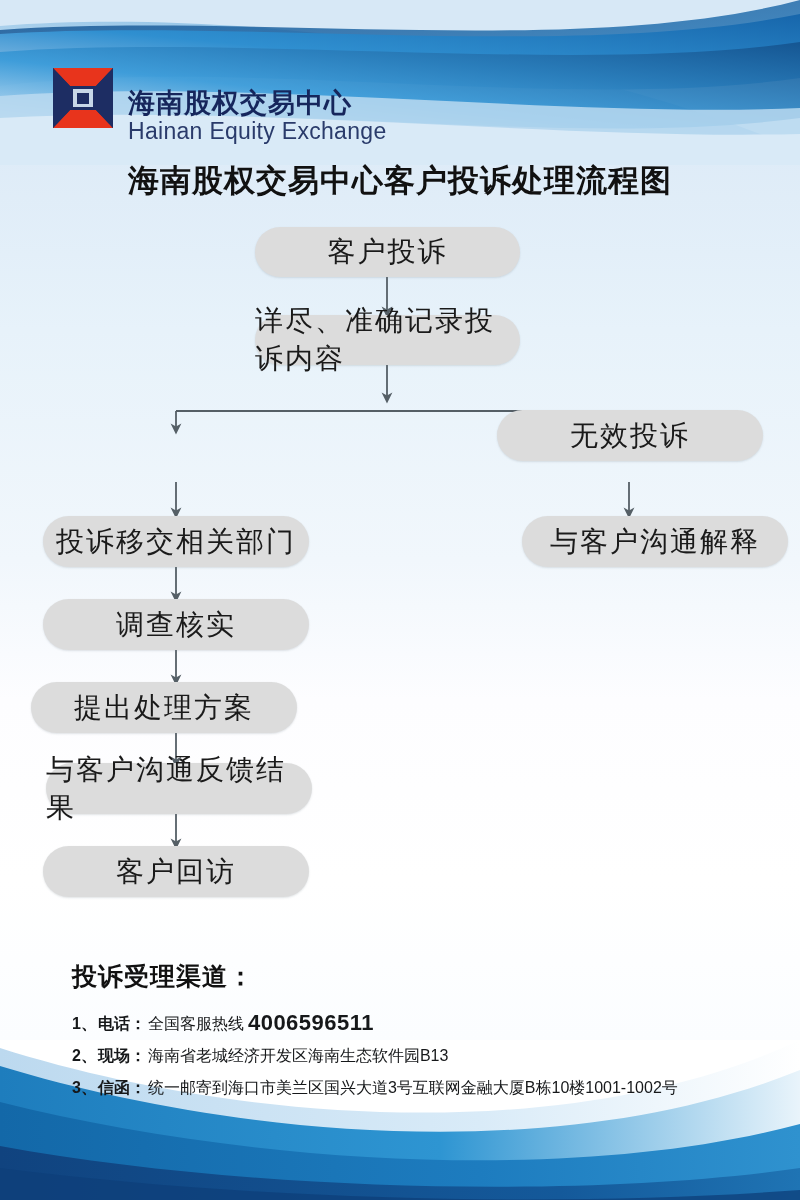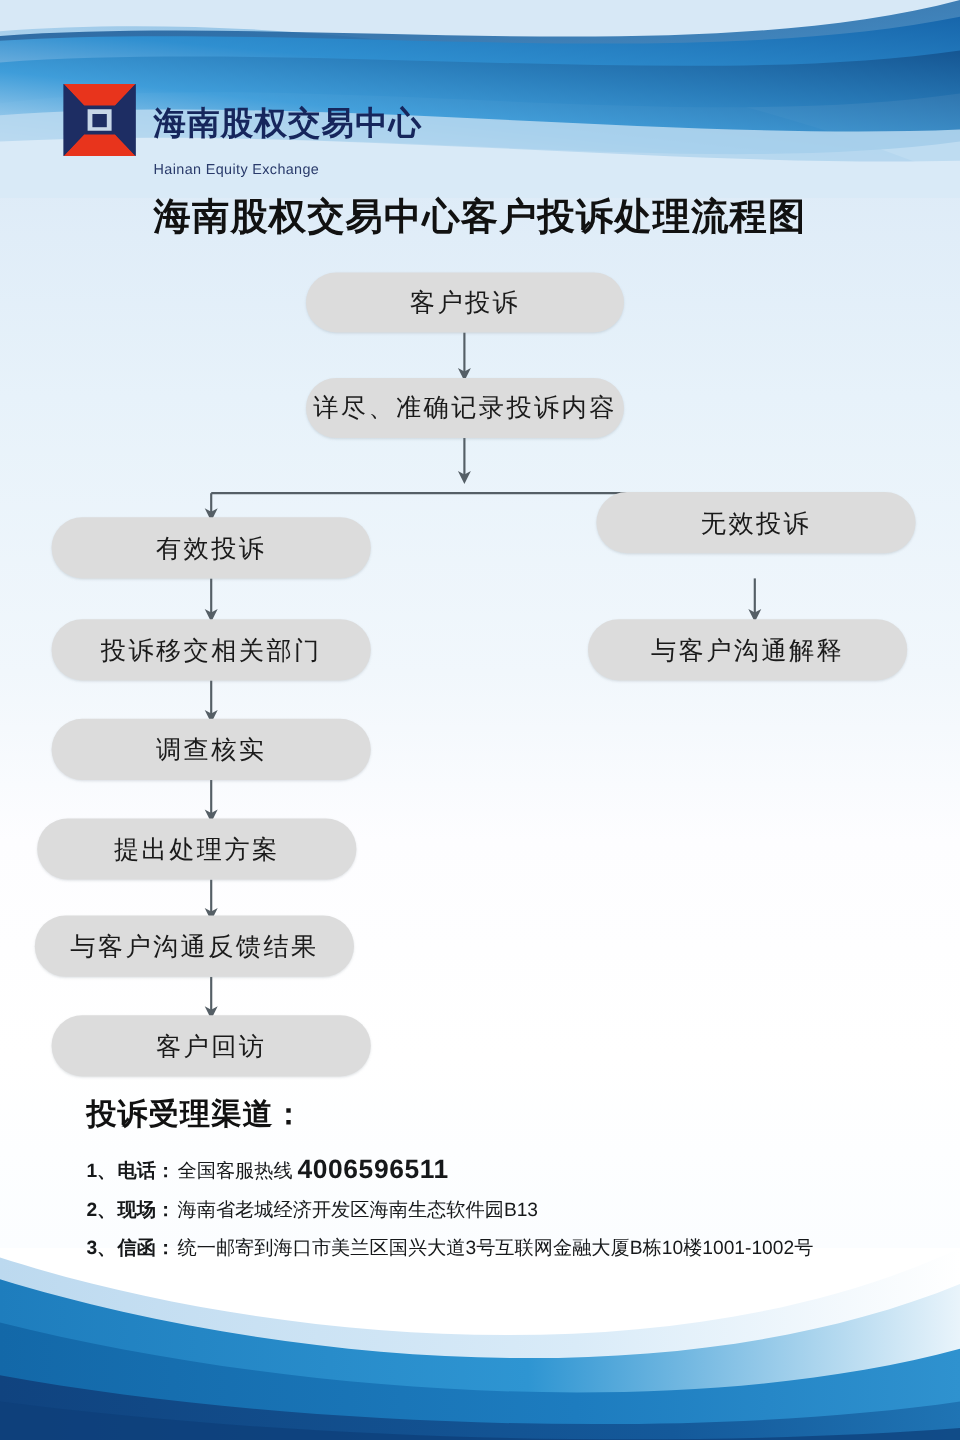--- a/index.html
+++ b/index.html
@@ -66,26 +66,26 @@
     font-family: "Liberation Sans", "DejaVu Sans", sans-serif;
     font-size: 27px;
     font-weight: bold;
     color: #16265c;
     letter-spacing: 1px;
     display: block;
     margin-top: 36px;
   }
   .logo-en {
     font-family: "Liberation Sans", "DejaVu Sans", sans-serif;
-    font-size: 12px;
+    font-size: 23px;
     font-weight: normal;
     color: #2a3b6b;
     letter-spacing: 0.3px;
     display: block;
-    margin-top: 18px;
+    margin-top: 3px;
   }
 
   
   .poster-title {
     position: absolute;
     top: 160px; left: 0;
     width: 800px;
     text-align: center;
     font-size: 31px;
     font-weight: bold;
@@ -103,36 +103,36 @@
     z-index: 4;
   }
   .node {
     position: absolute;
     background: #dcdcdc;
     border-radius: 26px;
     display: flex;
     align-items: center;
     justify-content: center;
     color: #1a1a1a;
-    font-size: 21px;
+    font-size: 28px;
     letter-spacing: 2px;
     font-family: "Liberation Serif", "DejaVu Serif", serif;
     box-shadow: 0 1px 2px rgba(120,130,140,0.22);
   }
 
   .connector {
     position: absolute;
     z-index: 3;
   }
 
   
   .contact {
     position: absolute;
     left: 72px;
-    top: 912px;
+    top: 960px;
     width: 690px;
     z-index: 5;
     font-family: "Liberation Sans", "DejaVu Sans", sans-serif;
   }
   .contact-heading {
     font-size: 25px;
     font-weight: bold;
     color: #111111;
     letter-spacing: 1px;
     margin-bottom: 16px;
@@ -252,33 +252,32 @@
       <line x1="176" y1="814" x2="176" y2="844" marker-end="url(#arrowhead)"></line>
     </g>
   </svg>
 
   <div class="flow">
 
     <div class="node" style="left:255px; top:227px; width:265px; height:50px;">客户投诉</div>
 
     <div class="node" style="left:255px; top:315px; width:265px; height:50px;">详尽、准确记录投诉内容</div>
 
-    <div class="node" style="left:43px; top:431px; width:266px; height:51px;">有效投诉</div>
 
     <div class="node" style="left:497px; top:410px; width:266px; height:51px;">无效投诉</div>
 
     <div class="node" style="left:43px; top:516px; width:266px; height:51px;">投诉移交相关部门</div>
 
-    <div class="node" style="left:490px; top:516px; width:266px; height:51px;">与客户沟通解释</div>
+    <div class="node" style="left:522px; top:516px; width:266px; height:51px;">与客户沟通解释</div>
 
     <div class="node" style="left:43px; top:599px; width:266px; height:51px;">调查核实</div>
 
     <div class="node" style="left:31px; top:682px; width:266px; height:51px;">提出处理方案</div>
 
-    <div class="node" style="left:29px; top:763px; width:266px; height:51px;text-align:right;">与客户沟通反馈结果</div>
+    <div class="node" style="left:46px; top:763px; width:266px; height:51px;">与客户沟通反馈结果</div>
 
     <div class="node" style="left:43px; top:846px; width:266px; height:51px;">客户回访</div>
   </div>
 
   <div class="contact">
     <div class="contact-heading">投诉受理渠道：</div>
 
     <div class="contact-line">
       <span class="contact-idx">1、</span>
       <span class="contact-label">电话：</span>

